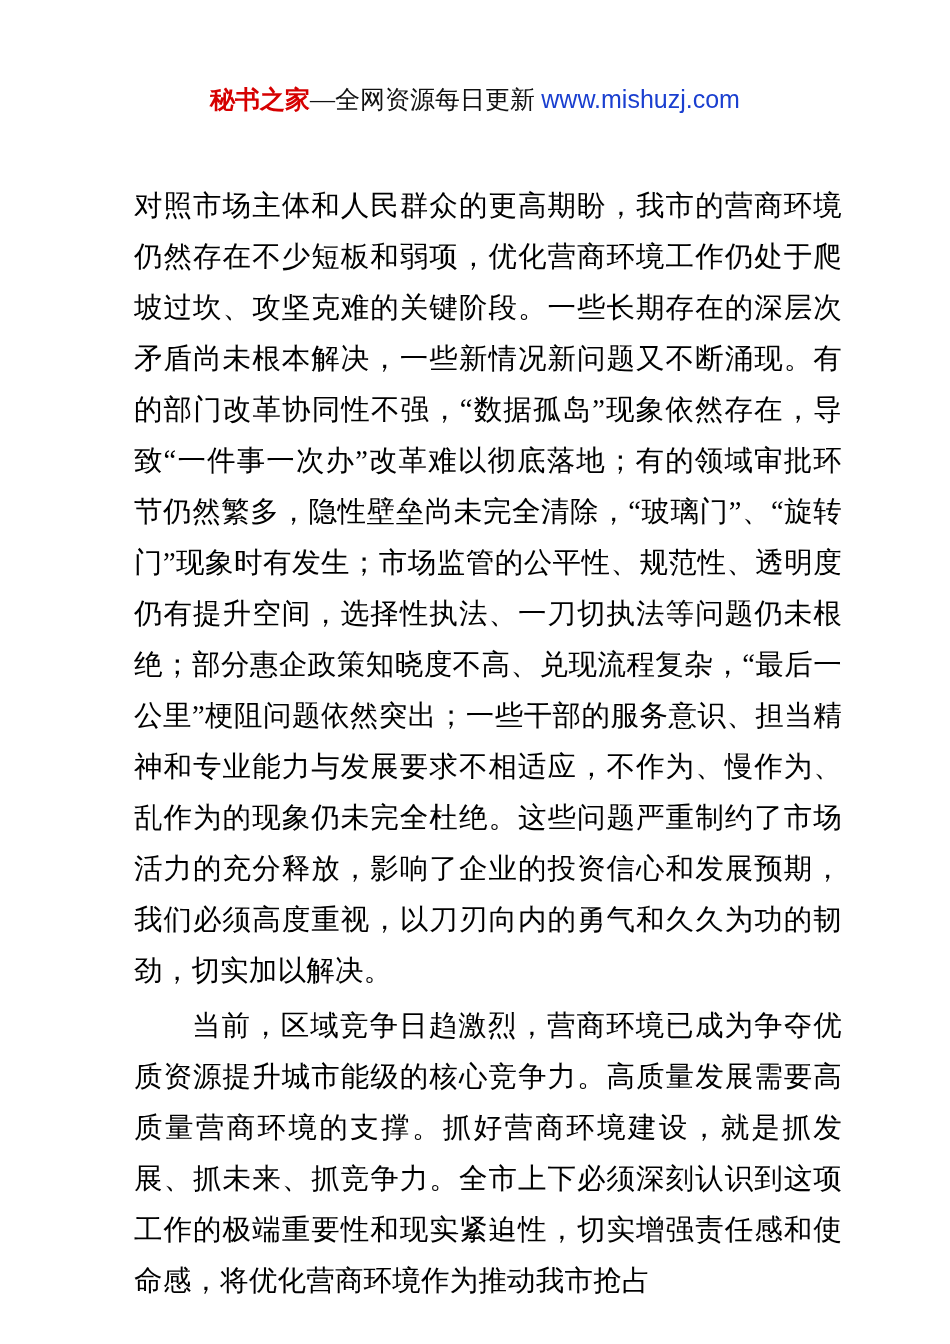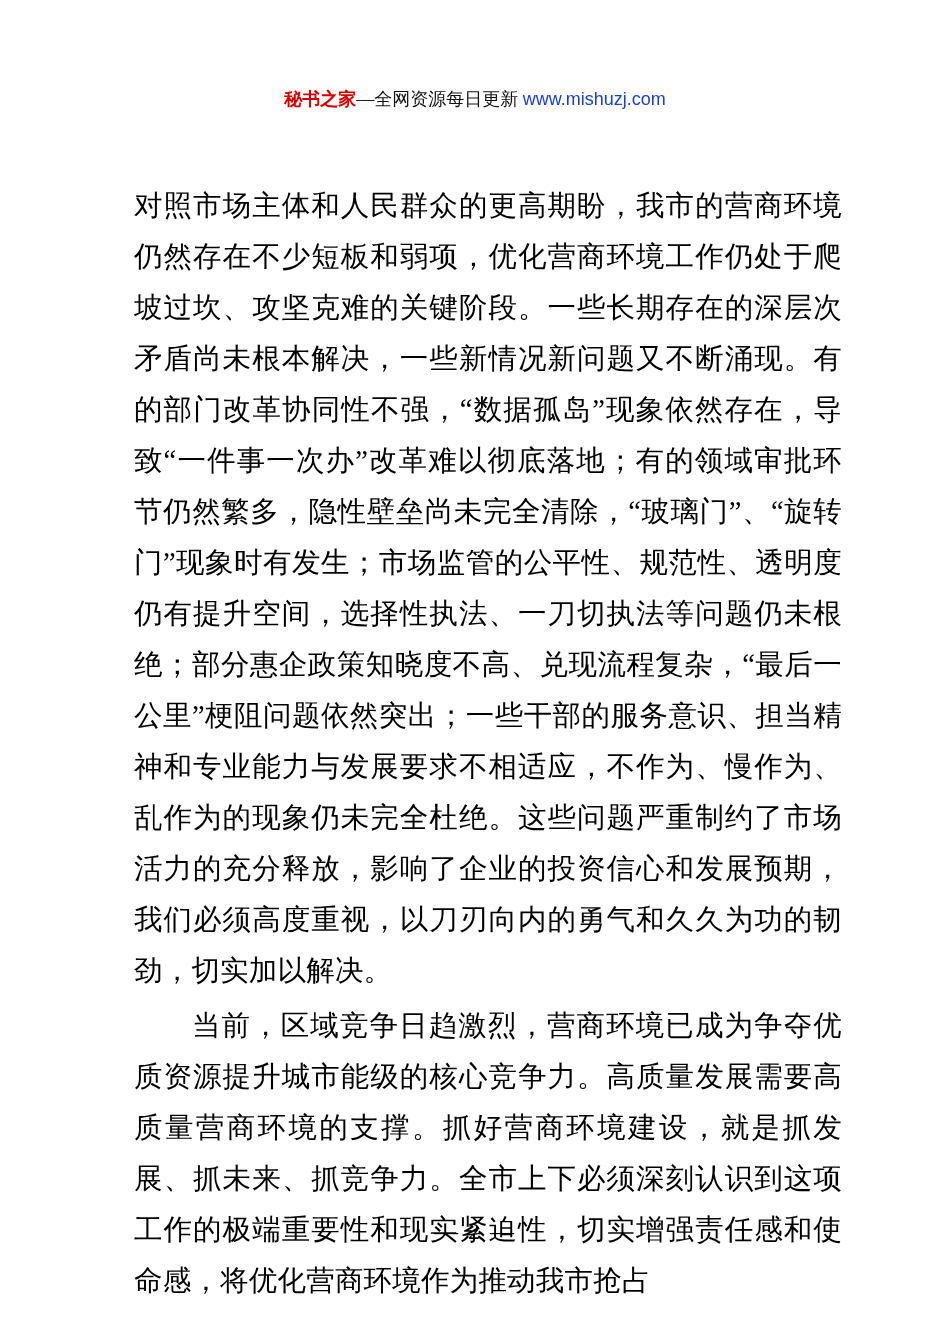--- a/index.html
+++ b/index.html
@@ -22,21 +22,21 @@
     height: 1344px;
     box-sizing: border-box;
     padding: 0;
   }
   .header {
     position: absolute;
     left: 0;
     top: 82px;
     width: 950px;
     text-align: center;
-    font-size: 18px;
+    font-size: 25px;
     line-height: 34px;
     white-space: nowrap;
     font-family: "Liberation Sans", "DejaVu Sans", sans-serif;
   }
   .header .brand {
     color: #d60000;
     font-weight: bold;
     font-family: "Liberation Serif", "DejaVu Serif", serif;
   }
   .header .tagline {

